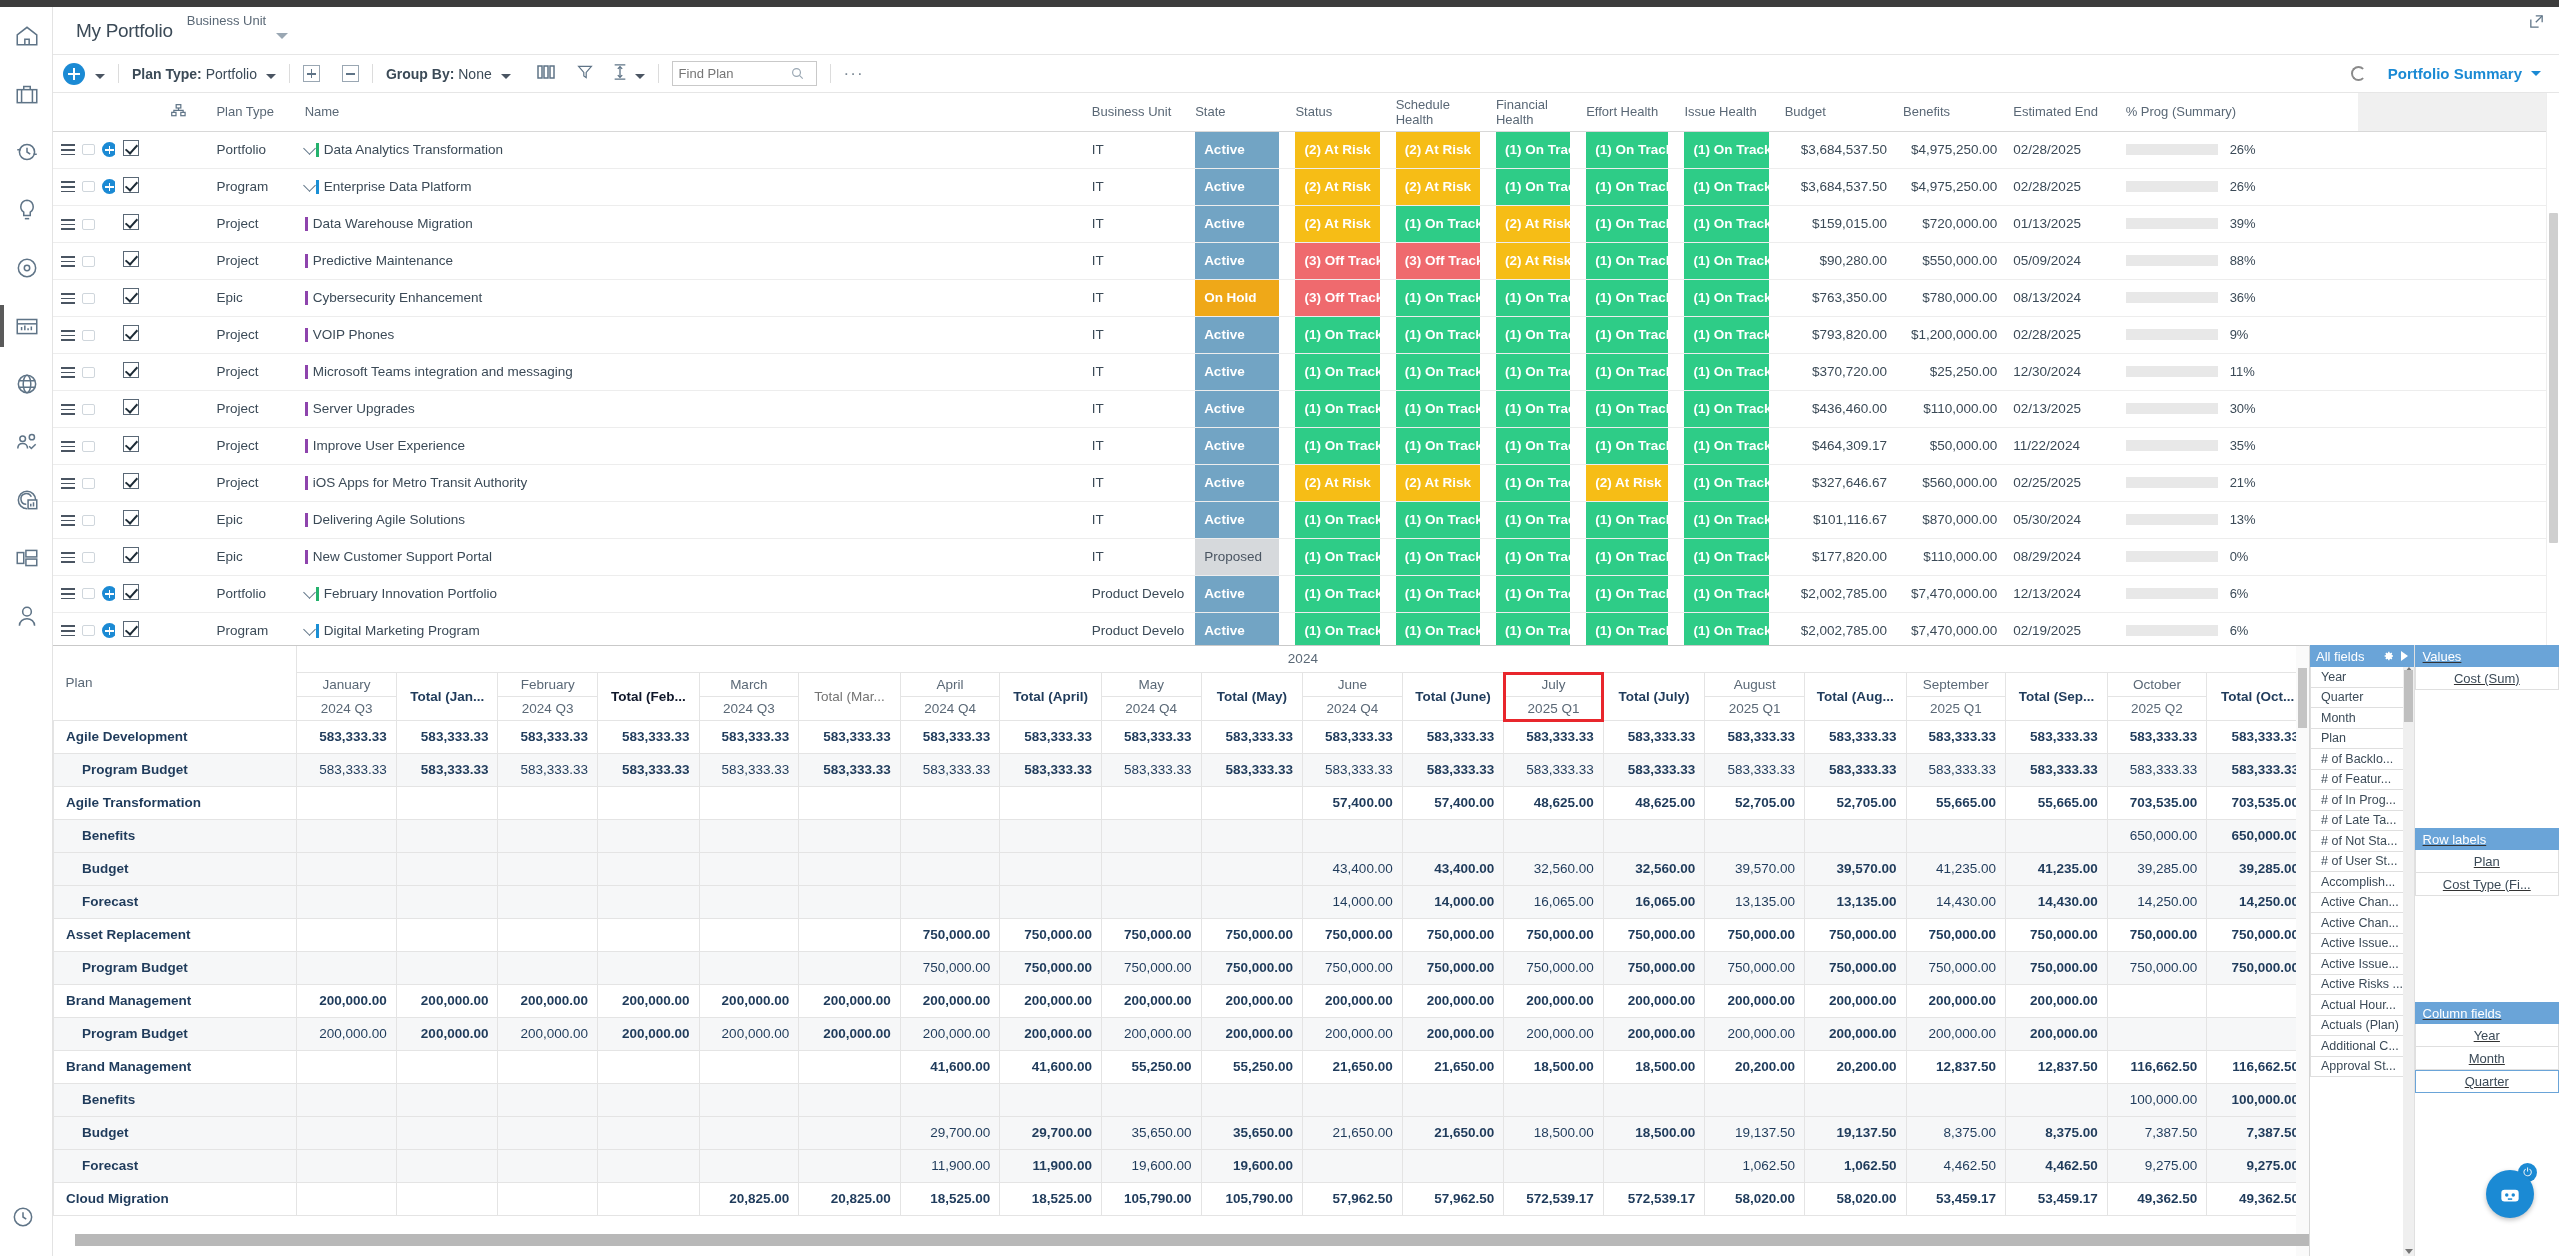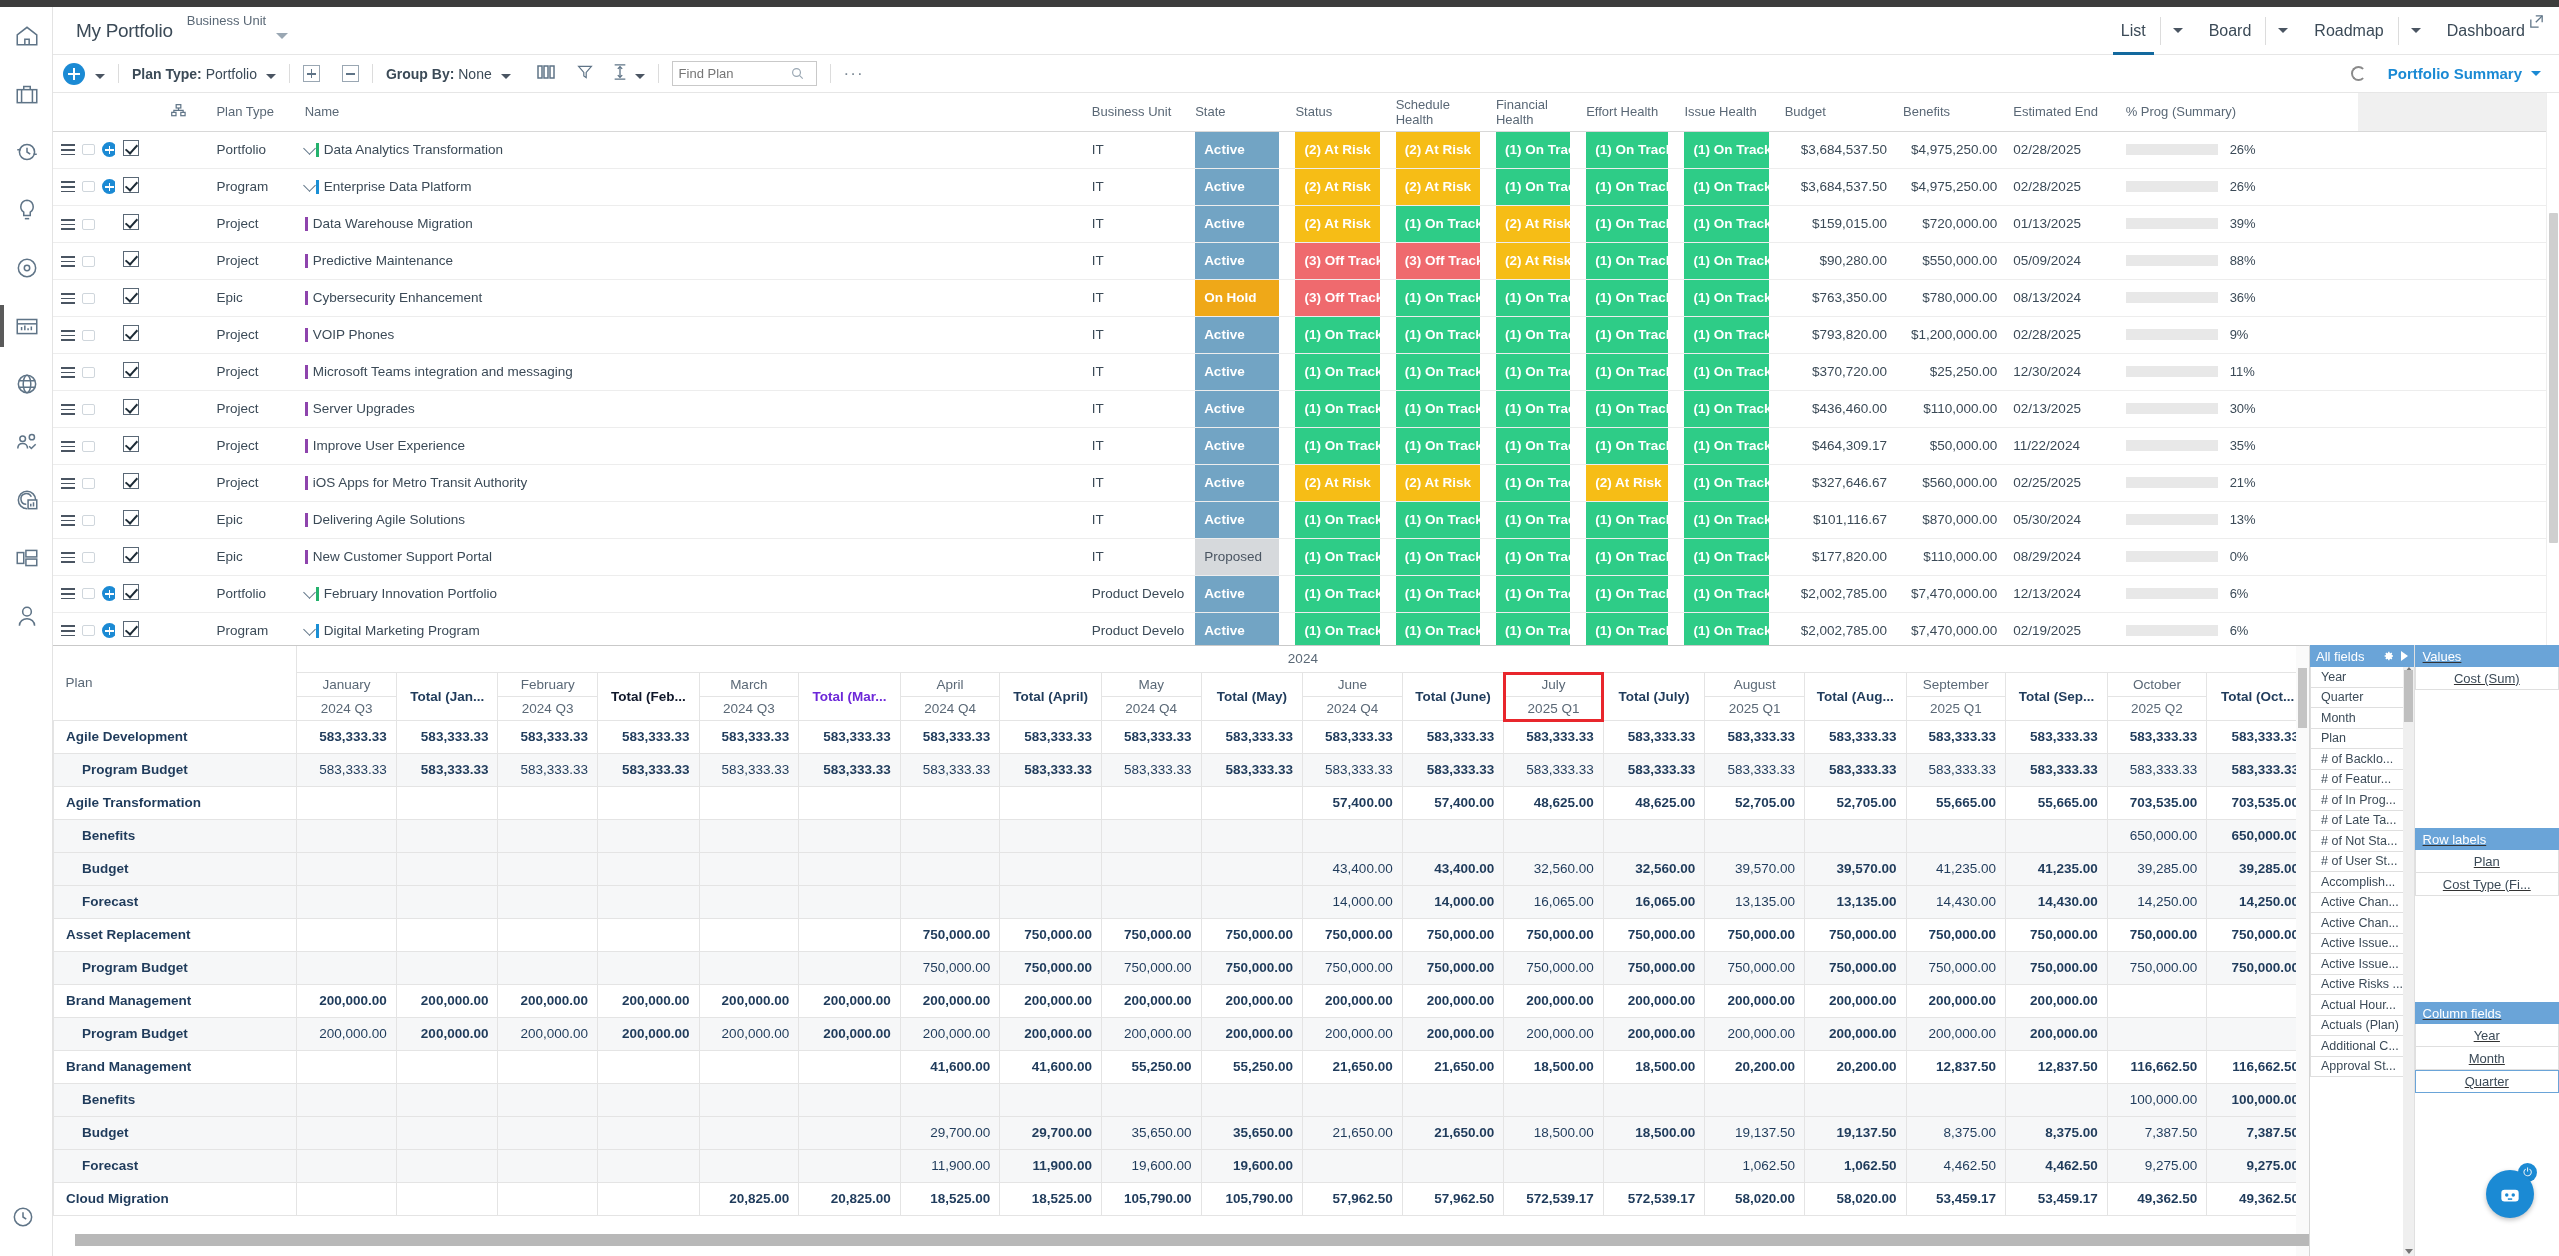--- a/index.html
+++ b/index.html
@@ -246,38 +246,20 @@
     <svg width="26" height="26" viewBox="0 0 24 24" style="stroke:#5f7487;fill:none;stroke-width:1.4">
         <circle cx="12" cy="12" r="8"></circle>
         <path d="M12 7.5V12l3 2"></path>
       </svg></div>
 </div>
 
 <div class="hdr">
   <div class="hdr-title">My Portfolio</div>
   <div class="hdr-sub">Business Unit</div>
   <div class="hdr-caret"><span class="caret"></span></div>
-  <div class="hdr-right">
-    <div class="nav-tab sel">List</div>
-    <div class="nav-sep"></div>
-    <div class="nav-dd">
-        <span class="caret sm"></span>
-      </div>
-    <div class="nav-tab">Board</div>
-    <div class="nav-sep"></div>
-    <div class="nav-dd">
-        <span class="caret sm"></span>
-      </div>
-    <div class="nav-tab">Roadmap</div>
-    <div class="nav-sep"></div>
-    <div class="nav-dd">
-        <span class="caret sm"></span>
-      </div>
-    <div class="nav-tab" style="padding-right:34px">Dashboard</div>
-  </div>
   <div class="ext-icon">
     <svg width="17" height="17" viewBox="0 0 24 24" style="stroke:#5f7487;fill:none;stroke-width:1.8">
         <path d="M4 9v11h11"></path>
         <path d="M11 4h9v9"></path>
         <path d="M20 4l-9 9"></path>
       </svg></div>
 </div>
 
 <div class="tbar">
   <div class="plus-btn"></div>
@@ -814,21 +796,21 @@
       <tr class="yearhdr">
         <th rowspan="3" class="pv-plan" style="vertical-align:middle;text-align:left;padding-left:12px;border-left:0;border-top:0">Plan</th>
         <th id="year-cell" style="border-top:0;border-right:0;border-left:0" colspan="20">2024</th>
       </tr>
       <tr id="pv-month-row">
           <th class="pv-col" id="mh0">January</th>
           <th class="pv-tot" rowspan="2" style="font-weight: bold; color: rgb(31, 59, 91); vertical-align: middle;">Total (Jan...</th>
           <th class="pv-col" id="mh1">February</th>
           <th class="pv-tot" rowspan="2" style="font-weight: bold; color: #0f172a; vertical-align: middle;">Total (Feb...</th>
           <th class="pv-col" id="mh2">March</th>
-          <th class="pv-tot" rowspan="2" style="font-weight: bold; color: #6d28d9; vertical-align: middle;">Total (Mar...</th>
+          <th class="pv-tot" rowspan="2" style="font-weight: normal; color: #737373; vertical-align: middle;">Total (Mar...</th>
           <th class="pv-col" id="mh3">April</th>
           <th class="pv-tot" rowspan="2" style="font-weight: bold; color: rgb(31, 59, 91); vertical-align: middle;">Total (April)</th>
           <th class="pv-col" id="mh4">May</th>
           <th class="pv-tot" rowspan="2" style="font-weight: bold; color: rgb(31, 59, 91); vertical-align: middle;">Total (May)</th>
           <th class="pv-col" id="mh5">June</th>
           <th class="pv-tot" rowspan="2" style="font-weight: bold; color: rgb(31, 59, 91); vertical-align: middle;">Total (June)</th>
           <th class="pv-col" id="mh6">July</th>
           <th class="pv-tot" rowspan="2" style="font-weight: bold; color: rgb(31, 59, 91); vertical-align: middle;">Total (July)</th>
           <th class="pv-col" id="mh7">August</th>
           <th class="pv-tot" rowspan="2" style="font-weight: bold; color: rgb(31, 59, 91); vertical-align: middle;">Total (Aug...</th>

